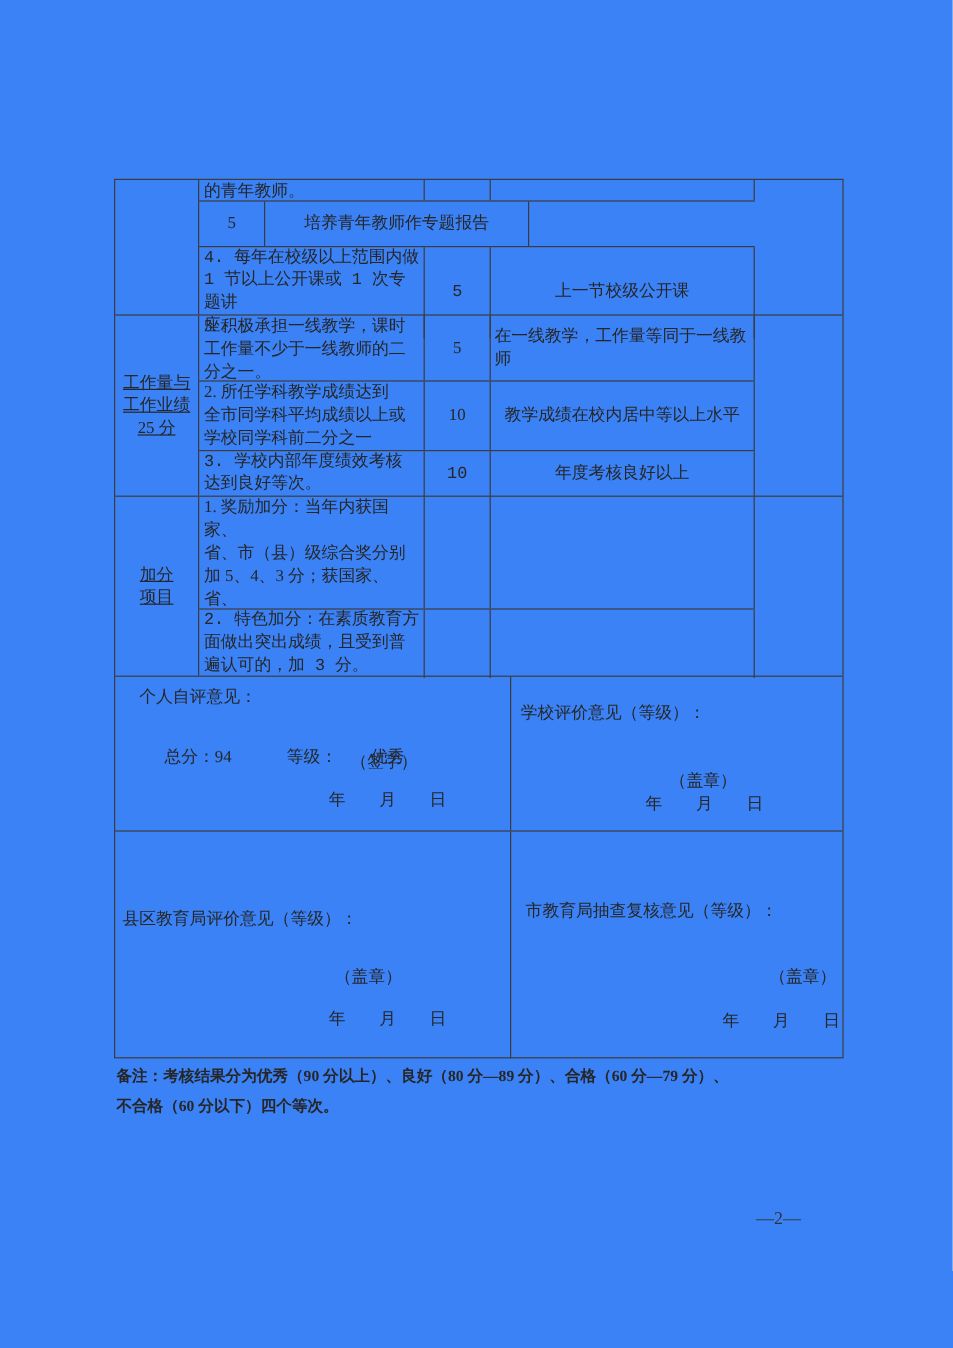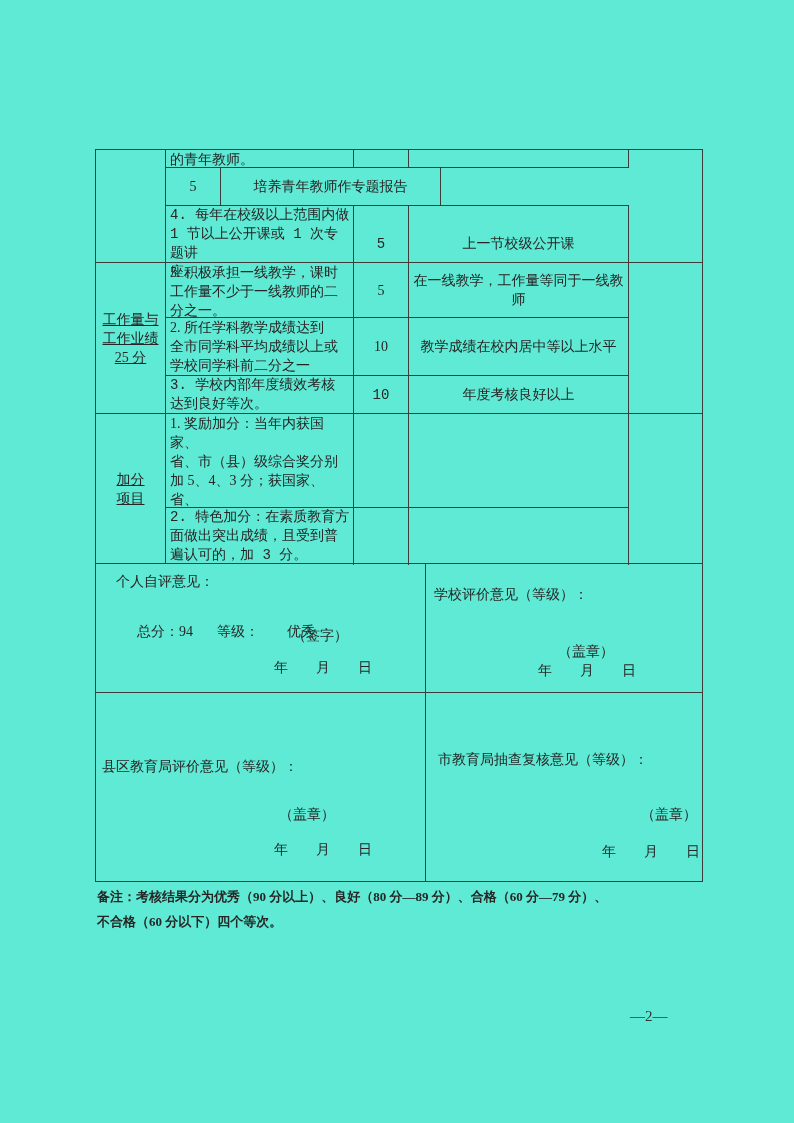--- a/index.html
+++ b/index.html
@@ -1,18 +1,18 @@
 <!DOCTYPE html>
 <html><head>
 <meta charset="utf-8">
 <style>
   * { margin:0; padding:0; box-sizing:border-box; }
   html,body { background:#ffffff; }
   .page {
-    position:relative; width:794px; height:1123px; background:#5eead4;
+    position:relative; width:794px; height:1123px; background:#3b82f6;
     font-family:"Liberation Serif","DejaVu Serif",serif; color:#262626; overflow:hidden;
   }
   .doc-table {
     position:absolute; left:95px; top:149px; width:608px; height:733px;
     border:1px solid #3c3c3c; font-size:14px; line-height:19px;
   }
   .sec { display:flex; border-bottom:1px solid #3c3c3c; width:100%; }
   .sec:last-child { border-bottom:none; }
   .cat {
     flex:0 0 70px; border-right:1px solid #3c3c3c;
@@ -26,21 +26,21 @@
     flex:0 0 188px; border-right:1px solid #3c3c3c;
     padding-left:4px; padding-right:2px; white-space:pre-line; overflow:hidden;
   }
   .score {
     flex:0 0 55px; border-right:1px solid #3c3c3c;
     display:flex; align-items:center; justify-content:center;
   }
   .eval {
     flex:0 0 220px; border-right:1px solid #3c3c3c;
     display:flex; align-items:center; justify-content:center;
-    text-align:center; padding:0 3px;
+    text-align:left; padding:0 3px;
   }
   .rightcol { flex:1 1 auto; }
   .op-left { flex:0 0 330px; border-right:1px solid #3c3c3c; position:relative; }
   .op-right { flex:1 1 auto; position:relative; }
   .abs { position:absolute; white-space:pre; }
   .note {
     position:absolute; left:97px; top:884px; width:606px;
     font-size:13px; line-height:25px; font-weight:bold; white-space:pre-line;
   }
   .pageno { position:absolute; left:630px; top:1008px; font-size:15px; color:#333; }
@@ -125,21 +125,21 @@
           <div class="eval"></div>
         </div>
       </div>
       <div class="rightcol"></div>
     </div>
 
     <div class="sec" style="height:129px">
       <div class="op-left">
         <div class="abs" style="left:20px;top:8px">个人自评意见：</div>
         <div class="abs" style="left:6px;top:39px">
-          <span>总分：</span><span>94</span><span style="margin-left:24px">等级：</span><span style="margin-left:28px">优秀</span>
+          <span>总分：</span><span>94</span><span style="margin-left:46px">等级：</span><span style="margin-left:28px">优秀</span>
         </div>
         <div class="abs" style="left:196px;top:62px">（签字）</div>
         <div class="abs" style="left:178px;top:94px">年　　月　　日</div>
       </div>
       <div class="op-right">
         <div class="abs" style="left:8px;top:21px">学校评价意见（等级）：</div>
         <div class="abs" style="left:132px;top:78px">（盖章）</div>
         <div class="abs" style="left:112px;top:97px">年　　月　　日</div>
       </div>
     </div>

